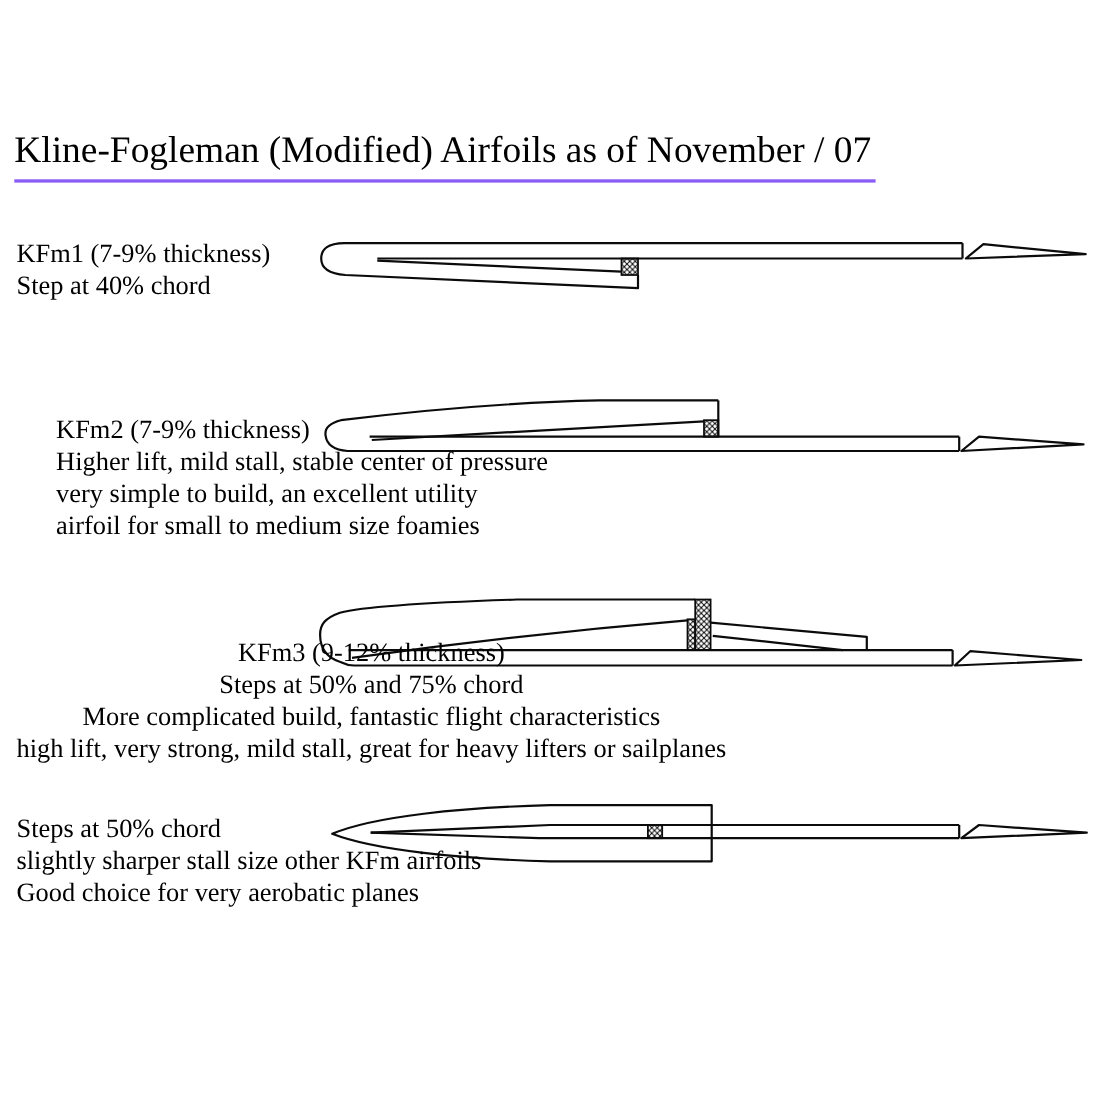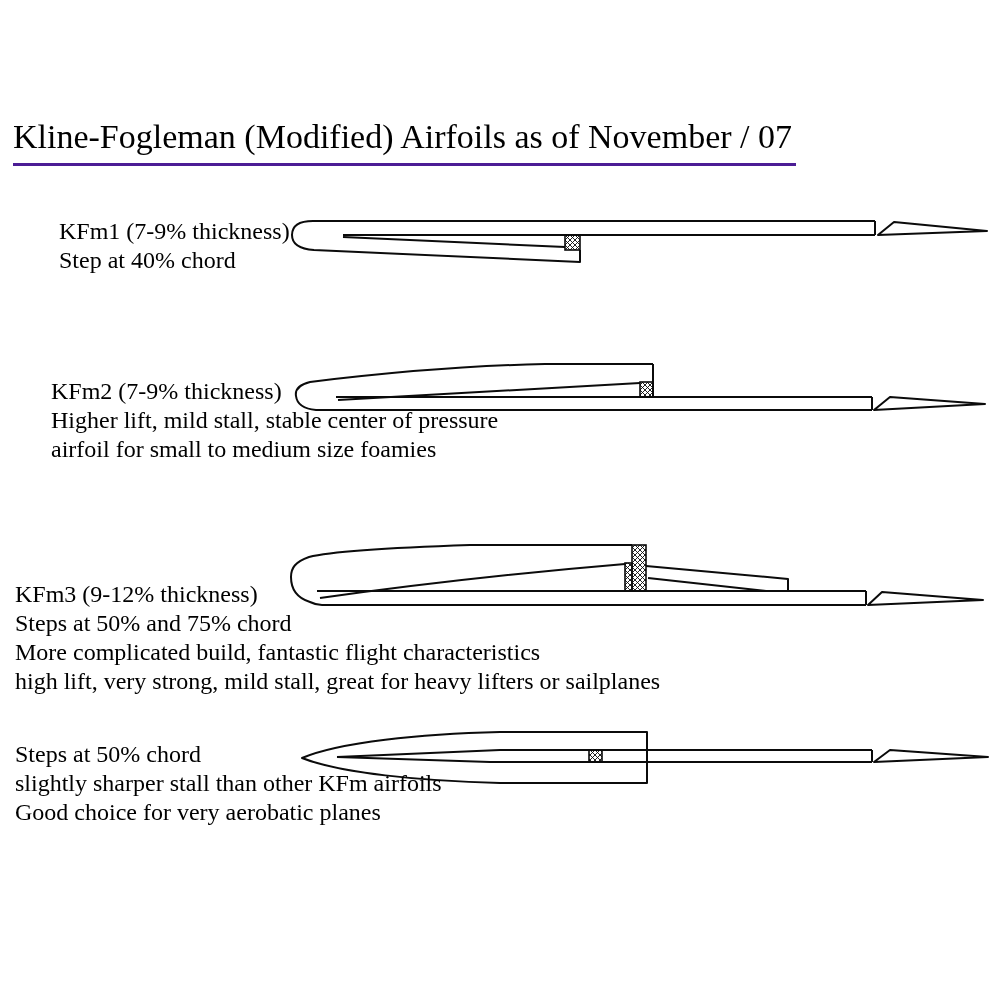--- a/index.html
+++ b/index.html
@@ -11,36 +11,36 @@
     color:#000;
     overflow:hidden;
   }
   .title{
     position:absolute;
     left:13px;top:118px;
     margin:0;
     font-size:34px;
     font-weight:normal;
     display:inline-block;
-    border-bottom:3px solid #4c1d95;
+    border-bottom:3px solid #8b5cf6;
     padding-bottom:7px;
     padding-right:4px;
     white-space:nowrap;
   }
   .sec{
     position:absolute;
     left:15px;
     font-size:24px;
     line-height:29px;
     white-space:nowrap;
   }
   .sec .ln{height:29px;}
-  #s1{top:217px;margin-left:44px;}
+  #s1{top:217px;}
   #s2{top:377px;margin-left:36px;}
-  #s3{top:580px;}
+  #s3{top:580px;text-align:center;}
   #s4{top:740px;}
   svg.diagrams{
     position:absolute;
     left:0;top:0;
     width:1000px;height:1000px;
     pointer-events:none;
   }
   svg .stroke{fill:none;stroke:#0b0b0b;stroke-width:2;stroke-linejoin:round;stroke-linecap:butt;}
   svg .spar{stroke:#0b0b0b;stroke-width:1.6;}
 </style>
@@ -100,29 +100,30 @@
   </svg>
 
   <section class="sec" id="s1">
     <div class="ln">KFm1 (7-9% thickness)</div>
     <div class="ln">Step at 40% chord</div>
   </section>
 
   <section class="sec" id="s2">
     <div class="ln">KFm2 (7-9% thickness)</div>
     <div class="ln">Higher lift, mild stall, stable center of pressure</div>
+    <div class="ln">very simple to build, an excellent utility</div>
     <div class="ln">airfoil for small to medium size foamies</div>
   </section>
 
   <section class="sec" id="s3">
     <div class="ln">KFm3 (9-12% thickness)</div>
     <div class="ln">Steps at 50% and 75% chord</div>
     <div class="ln">More complicated build, fantastic flight characteristics</div>
     <div class="ln">high lift, very strong, mild stall, great for heavy lifters or sailplanes</div>
   </section>
 
   <section class="sec" id="s4">
     <div class="ln">Steps at 50% chord</div>
-    <div class="ln">slightly sharper stall than other KFm airfoils</div>
+    <div class="ln">slightly sharper stall size other KFm airfoils</div>
     <div class="ln">Good choice for very aerobatic planes</div>
   </section>
 
 </div>
 
 </body></html>

